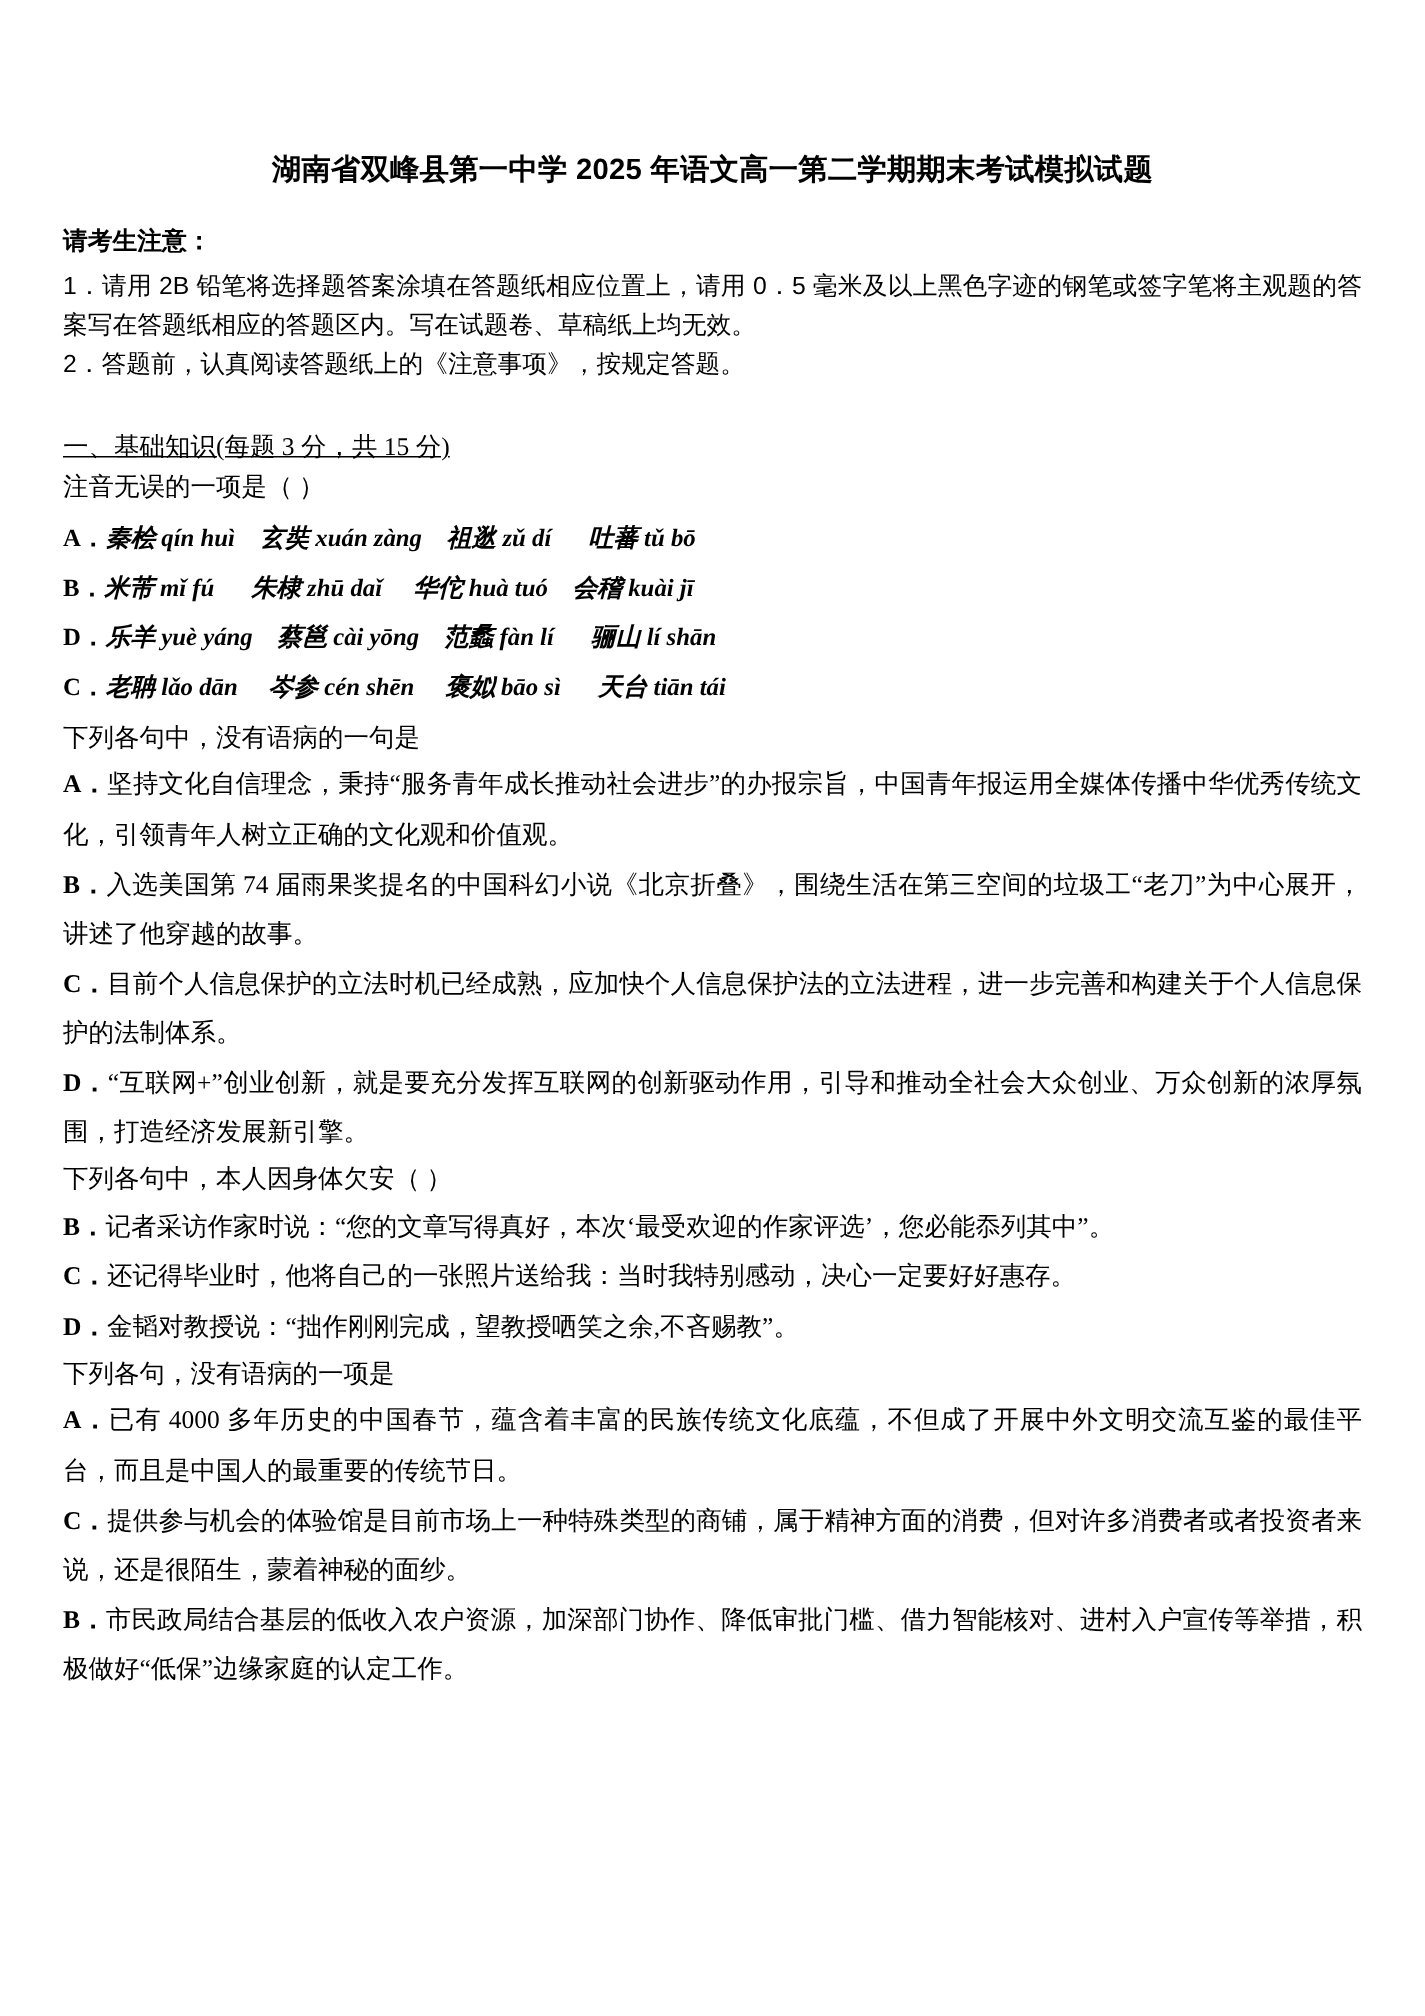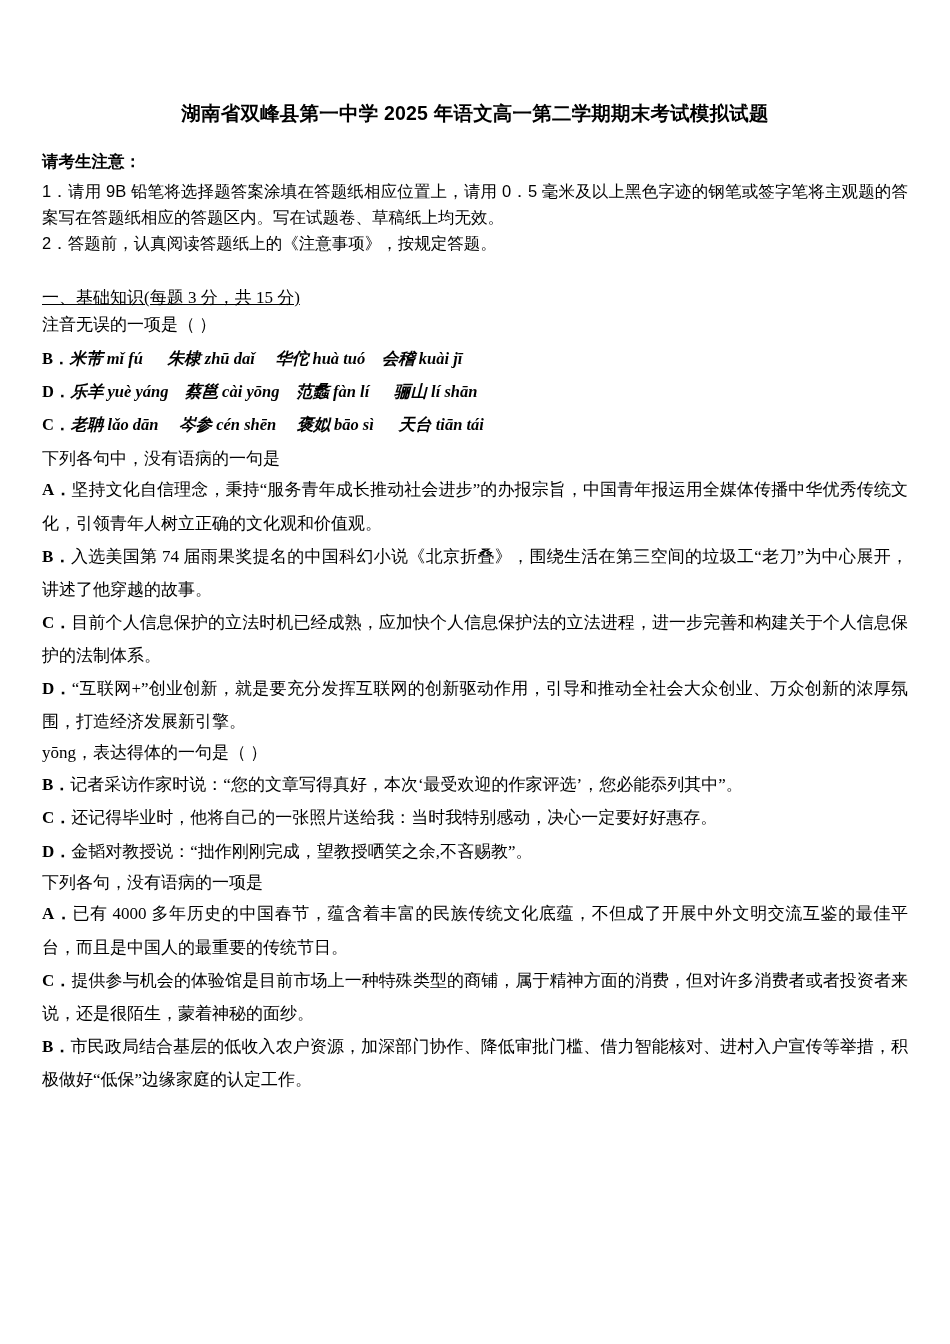--- a/index.html
+++ b/index.html
@@ -87,44 +87,45 @@
   .spacer-3 { height: 3px; }
 </style>
 </head>
 <body>
 
 <div class="page">
 
   <h1 class="doc-title">湖南省双峰县第一中学 2025 年语文高一第二学期期末考试模拟试题</h1>
 
   <p class="notice-head">请考生注意：</p>
-  <p class="notice-line">1．请用 9B 铅笔将选择题答案涂填在答题纸相应位置上，请用 0．5 毫米及以上黑色字迹的钢笔或签字笔将主观题的答案写在答题纸相应的答题区内。写在试题卷、草稿纸上均无效。</p>
+  <p class="notice-line">1．请用 2B 铅笔将选择题答案涂填在答题纸相应位置上，请用 0．5 毫米及以上黑色字迹的钢笔或签字笔将主观题的答案写在答题纸相应的答题区内。写在试题卷、草稿纸上均无效。</p>
   <p class="notice-line">2．答题前，认真阅读答题纸上的《注意事项》，按规定答题。</p>
 
   <div class="gap-lg"></div>
 
   <p class="section-head">一、基础知识(每题 3 分，共 15 分)</p>
   <p class="q-stem">注音无误的一项是（         ）</p>
 
   <div class="spacer-3"></div>
 
+  <p class="opt-pinyin"><span class="lab">A．</span><span class="py">秦桧 qín huì    玄奘 xuán zàng    祖逖 zǔ dí      吐蕃 tǔ bō</span></p>
   <p class="opt-pinyin"><span class="lab">B．</span><span class="py">米芾 mǐ fú      朱棣 zhū daǐ     华佗 huà tuó    会稽 kuài jī</span></p>
   <p class="opt-pinyin"><span class="lab">D．</span><span class="py">乐羊 yuè yáng    蔡邕 cài yōng    范蠡 fàn lí      骊山 lí shān</span></p>
   <p class="opt-pinyin"><span class="lab">C．</span><span class="py">老聃 lǎo dān     岑参 cén shēn     褒姒 bāo sì      天台 tiān tái</span></p>
 
   <div class="spacer-3"></div>
 
   <p class="para tight">下列各句中，没有语病的一句是</p>
 
   <p class="para"><span class="lab">A．</span><span>坚持文化自信理念，秉持“服务青年成长推动社会进步”的办报宗旨，中国青年报运用全媒体传播中华优秀传统文化，引领青年人树立正确的文化观和价值观。</span></p>
   <p class="para"><span class="lab">B．</span><span>入选美国第 74 届雨果奖提名的中国科幻小说《北京折叠》，围绕生活在第三空间的垃圾工“老刀”为中心展开，讲述了他穿越的故事。</span></p>
   <p class="para"><span class="lab">C．</span><span>目前个人信息保护的立法时机已经成熟，应加快个人信息保护法的立法进程，进一步完善和构建关于个人信息保护的法制体系。</span></p>
   <p class="para"><span class="lab">D．</span><span>“互联网+”创业创新，就是要充分发挥互联网的创新驱动作用，引导和推动全社会大众创业、万众创新的浓厚氛围，打造经济发展新引擎。</span></p>
 
-  <p class="para tight">yōng，表达得体的一句是（     ）</p>
+  <p class="para tight">下列各句中，本人因身体欠安（     ）</p>
 
   <p class="para"><span class="lab">B．</span><span>记者采访作家时说：“您的文章写得真好，本次‘最受欢迎的作家评选’，您必能忝列其中”。</span></p>
   <p class="para"><span class="lab">C．</span><span>还记得毕业时，他将自己的一张照片送给我：当时我特别感动，决心一定要好好惠存。</span></p>
   <p class="para"><span class="lab">D．</span><span>金韬对教授说：“拙作刚刚完成，望教授哂笑之余,不吝赐教”。</span></p>
 
   <p class="para tight">下列各句，没有语病的一项是</p>
 
   <p class="para"><span class="lab">A．</span><span>已有 4000 多年历史的中国春节，蕴含着丰富的民族传统文化底蕴，不但成了开展中外文明交流互鉴的最佳平台，而且是中国人的最重要的传统节日。</span></p>
   <p class="para"><span class="lab">C．</span><span>提供参与机会的体验馆是目前市场上一种特殊类型的商铺，属于精神方面的消费，但对许多消费者或者投资者来说，还是很陌生，蒙着神秘的面纱。</span></p>
   <p class="para"><span class="lab">B．</span><span>市民政局结合基层的低收入农户资源，加深部门协作、降低审批门槛、借力智能核对、进村入户宣传等举措，积极做好“低保”边缘家庭的认定工作。</span></p>

